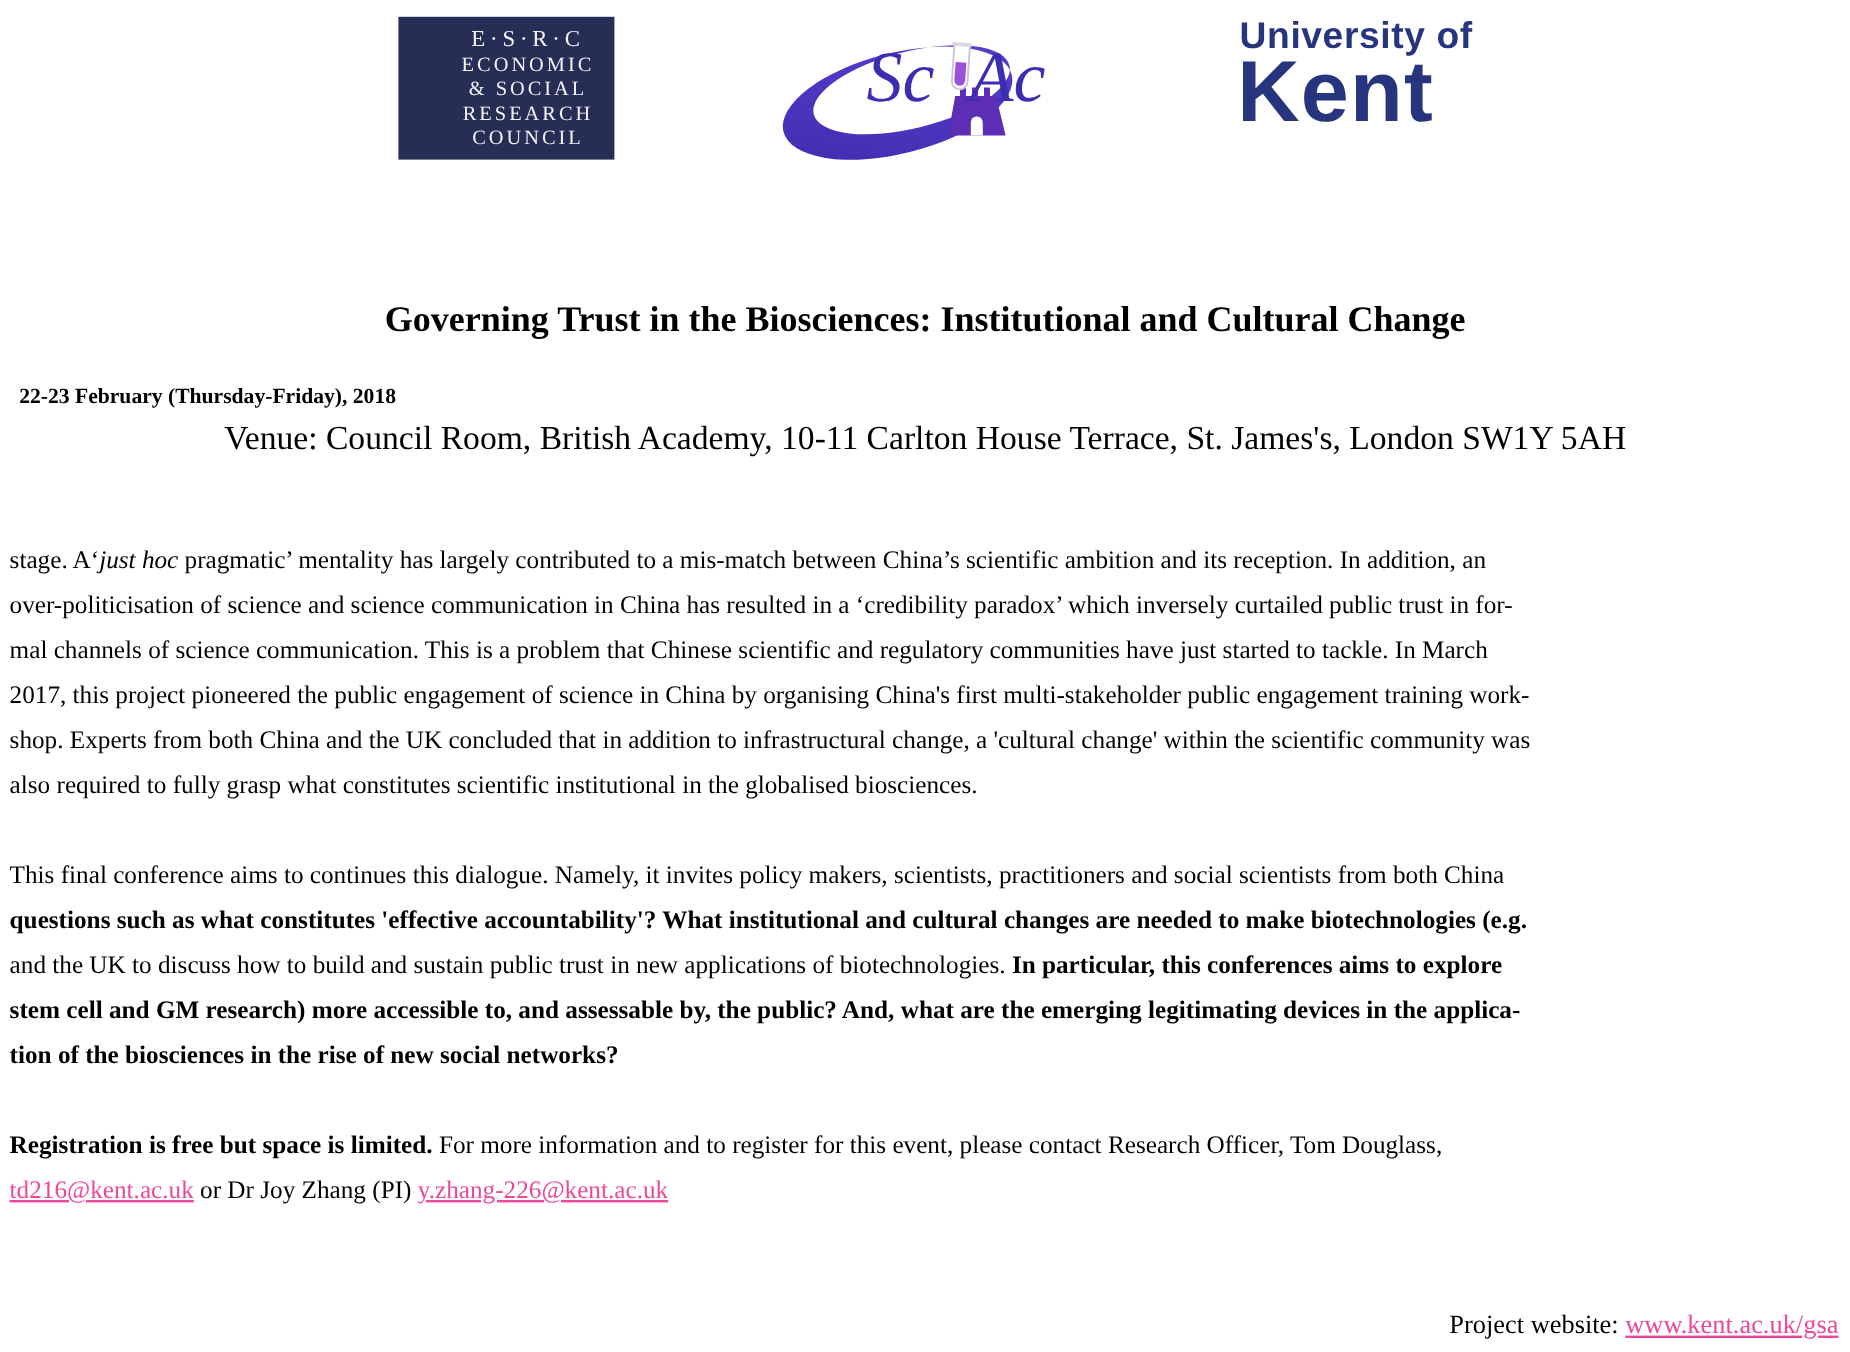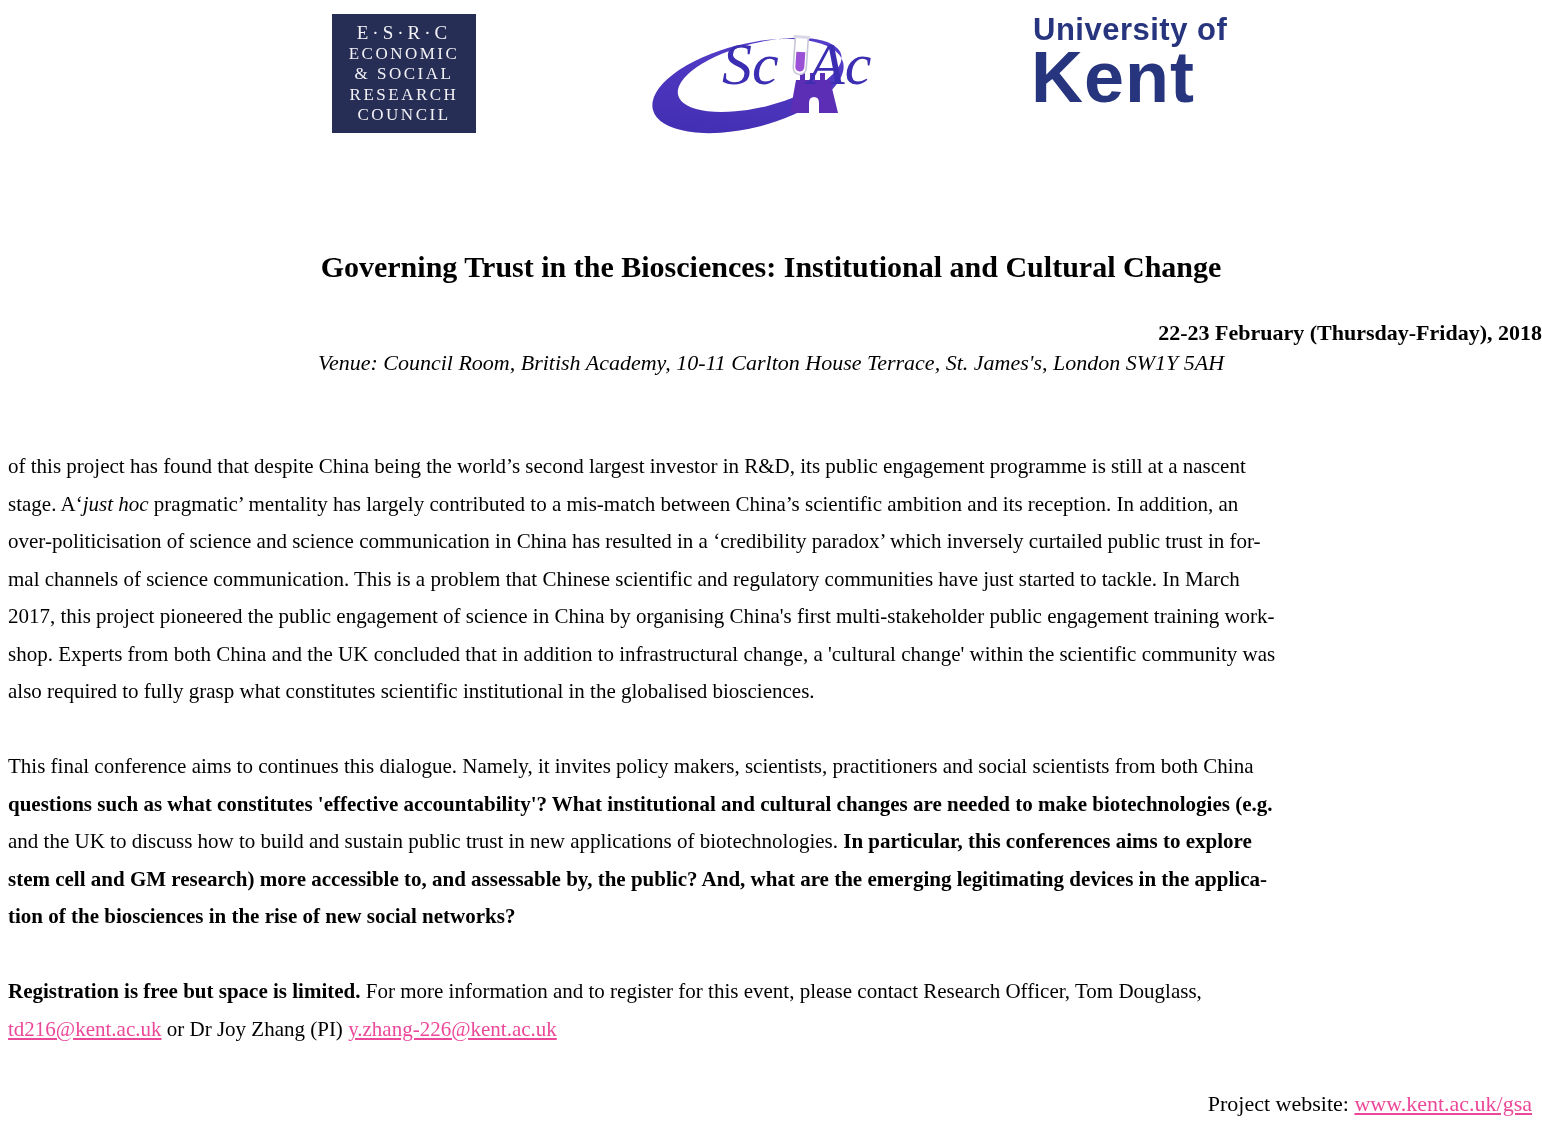--- a/index.html
+++ b/index.html
@@ -6,39 +6,39 @@
   .page {
     position:relative; width:1542px; height:1127px; background:#ffffff;
     overflow:hidden; font-family:"Liberation Serif", serif; color:#000;
   }
 
   
   .esrc {
     position:absolute; left:332px; top:14px; width:144px; height:119px;
     background:#272e55; color:#f3f3f6; text-align:center;
     font-family:"Liberation Serif", serif;
-    display:flex; flex-direction:column; justify-content:center;
+    display:flex; flex-direction:column; justify-content:center;padding-left:36px;
   }
   .esrc .l0 { font-size:19px; letter-spacing:4px; line-height:22px; }
   .esrc .l  { font-size:17px; letter-spacing:2.5px; line-height:20.5px; }
 
   .sciac { position:absolute; left:648px; top:12px; }
 
   .kent { position:absolute; left:1033px; top:14px; color:#27357e;
           font-family:"Liberation Sans", sans-serif; line-height:1; }
   .kent .k1 { font-size:31px; font-weight:700; letter-spacing:0.5px; }
   .kent .k2 { font-size:72px; font-weight:700; letter-spacing:1px; margin-top:-4px; margin-left:-2px; }
 
   
   .title { position:absolute; top:250px; left:0; right:0; text-align:center;
            font-size:30px; font-weight:bold; }
-  .date  { position:absolute; top:320px; left:4px; right:0; text-align:right;
-           font-size:22px; font-weight:bold; }
+  .date  { position:absolute; top:320px; left:16px; right:0; text-align:left;
+           font-size:18px; font-weight:bold; }
   .venue { position:absolute; top:350px; left:0; right:0; text-align:center;
-           font-size:22px;font-style:italic; }
+           font-size:28px; }
 
   
   .body { position:absolute; top:448px; left:8px; right:8px; font-size:21px; }
   .paragraph { margin:0 0 37.5px 0; }
   .paragraph.p-last { margin-top:10px; margin-bottom:0; }
   .line { height:37.5px; line-height:37.5px; white-space:pre; }
   .b { font-weight:bold; }
   .i { font-style:italic; }
   a.link { color:#ec4899; text-decoration:underline; cursor:pointer; }
 
@@ -87,21 +87,20 @@
       <div class="k2">Kent</div>
     </div>
   </div>
 
   <div class="title">Governing Trust in the Biosciences: Institutional and Cultural Change</div>
   <div class="date">22-23 February (Thursday-Friday), 2018</div>
   <div class="venue">Venue: Council Room, British Academy, 10-11 Carlton House Terrace, St. James's, London SW1Y 5AH</div>
 
   <main class="body">
       <div class="paragraph">
-        <div class="line"><span>of this project has found that despite China being the world’s second largest investor in R&amp;D, its public engagement programme is still at a nascent</span></div>
         <div class="line"><span>stage. A‘</span><span class="i">just hoc</span><span> pragmatic’ mentality has largely contributed to a mis-match between China’s scientific ambition and its reception. In addition, an</span></div>
         <div class="line"><span>over-politicisation of science and science communication in China has resulted in a ‘credibility paradox’ which inversely curtailed public trust in for-</span></div>
         <div class="line"><span>mal channels of science communication. This is a problem that Chinese scientific and regulatory communities have just started to tackle. In March</span></div>
         <div class="line"><span>2017, this project pioneered the public engagement of science in China by organising China's first multi-stakeholder public engagement training work-</span></div>
         <div class="line"><span>shop. Experts from both China and the UK concluded that in addition to infrastructural change, a 'cultural change' within the scientific community was</span></div>
         <div class="line"><span>also required to fully grasp what constitutes scientific institutional in the globalised biosciences.</span></div>
       </div>
       <div class="paragraph">
         <div class="line"><span>This final conference aims to continues this dialogue. Namely, it invites policy makers, scientists, practitioners and social scientists from both China</span></div>
         <div class="line"><span class="b">questions such as what constitutes 'effective accountability'? What institutional and cultural changes are needed to make biotechnologies (e.g.</span></div>

